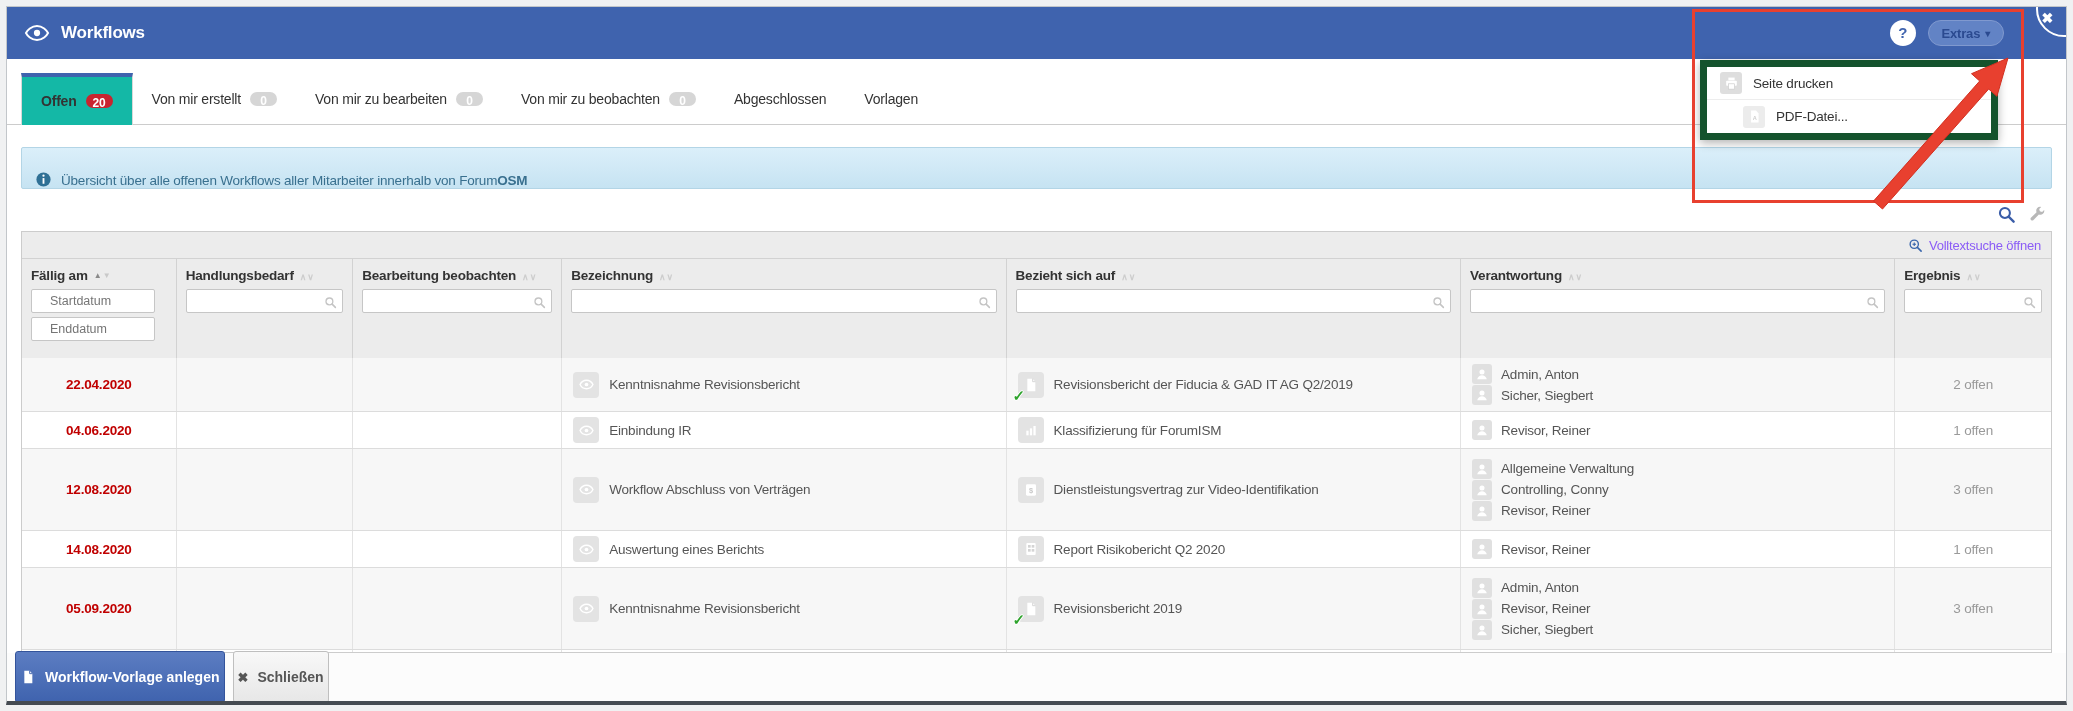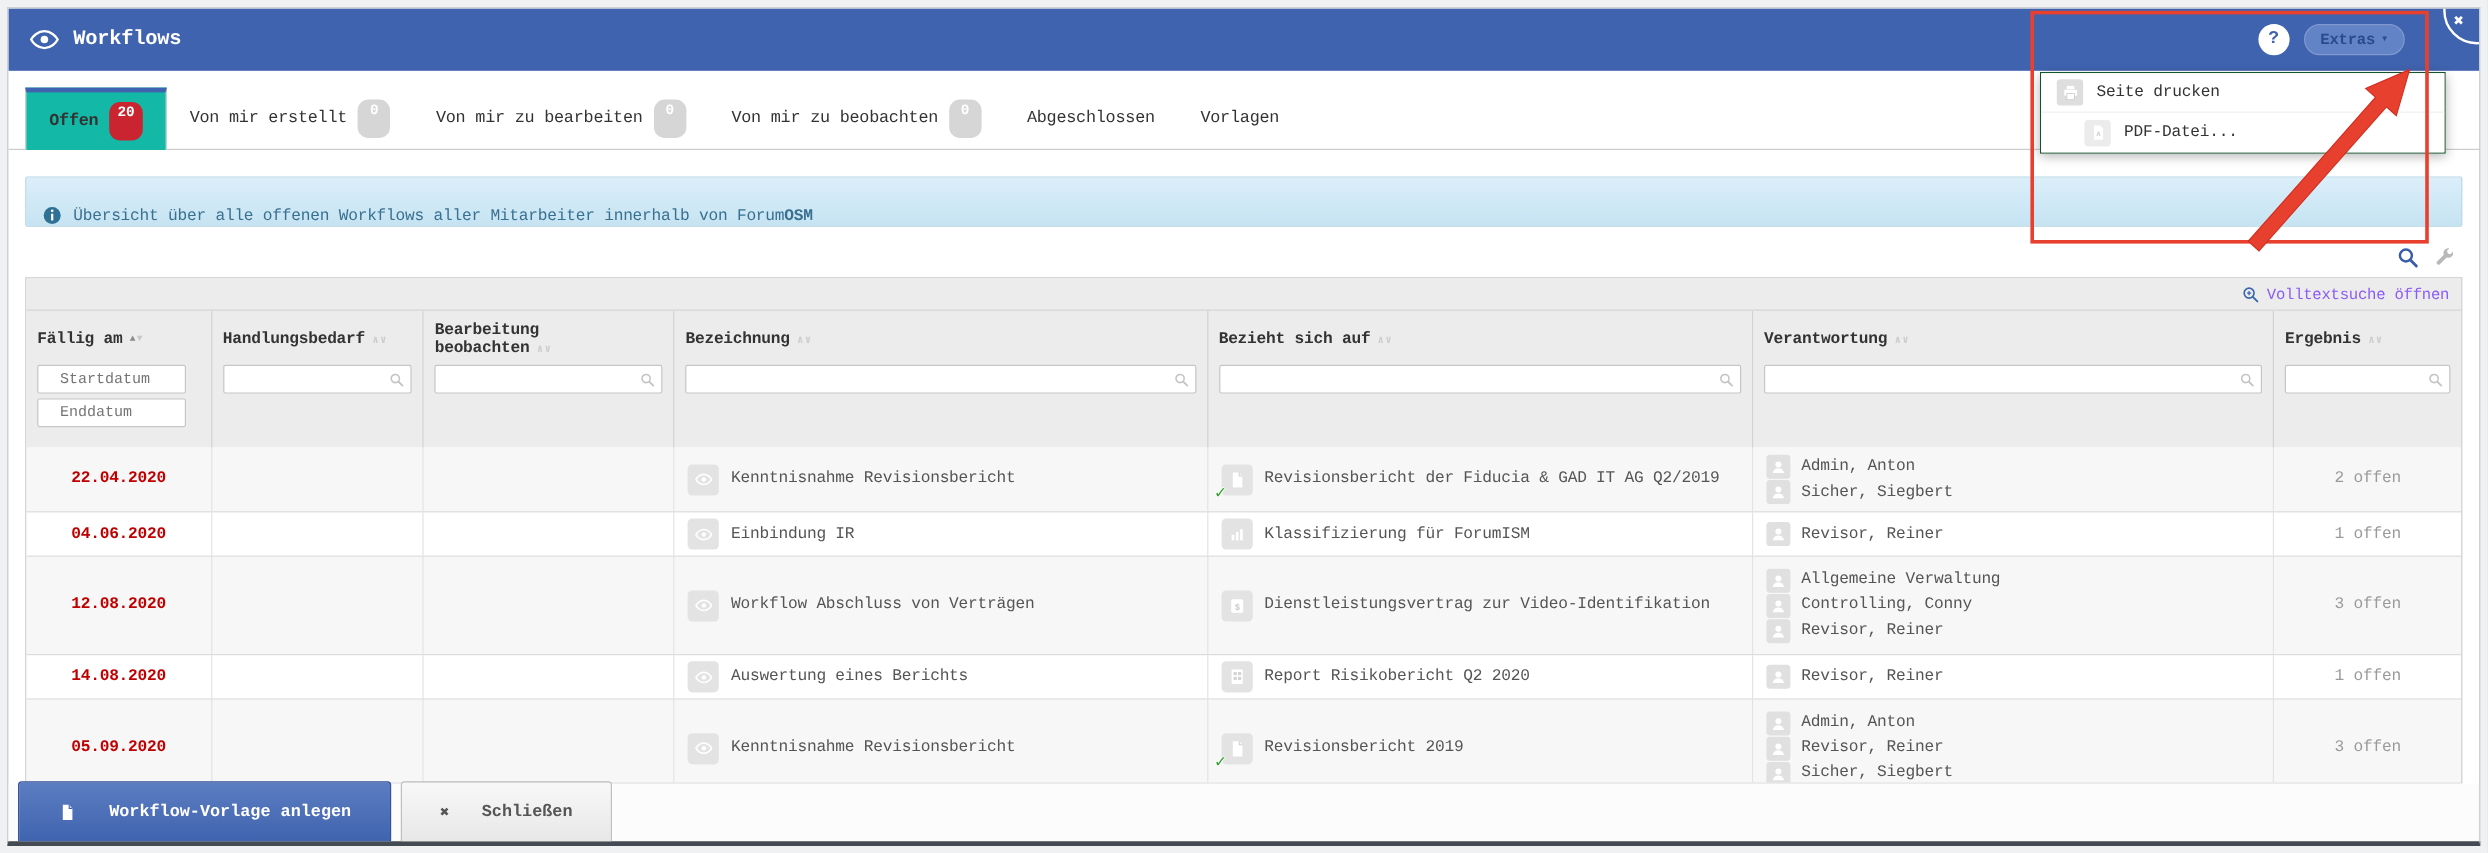--- a/index.html
+++ b/index.html
@@ -1,18 +1,18 @@
 <!DOCTYPE html>
 <html><head>
 <meta charset="utf-8">
 <style>
   html,body{margin:0;padding:0;background:#dfe1e3;}
   *{box-sizing:border-box;}
   .frame{width:2073px;height:711px;background:#f0f1f2;padding:6px;position:relative;
-         font-family:Liberation Mono, monospace;letter-spacing:-0.2px;}
+         font-family:Liberation Sans, sans-serif;letter-spacing:-0.2px;}
   .window{position:relative;height:100%;background:#fff;border:1px solid #c2c6ca;
           border-bottom:4px solid #454b52;overflow:hidden;}
 
   
   .titlebar{height:52px;background:#3f63ae;display:flex;align-items:center;padding:0 16px;position:relative;}
   .eye-wrap{width:28px;height:28px;display:flex;align-items:center;justify-content:center;}
   .title{color:#fff;font-weight:bold;font-size:17px;margin-left:10px;}
   .tb-right{position:absolute;right:62px;top:0;height:52px;display:flex;gap:12px;align-items:center;}
   .help-btn{width:26px;height:26px;border-radius:50%;background:#fff;color:#3f63ae;font-weight:bold;
             text-align:center;line-height:26px;font-size:15px;cursor:pointer;}
@@ -20,21 +20,21 @@
               font-weight:bold;font-size:13px;padding:0 13px;line-height:23px;cursor:pointer;display:flex;align-items:center;gap:5px;}
   .extras-caret{font-size:10px;}
   .close-corner{position:absolute;top:0;right:0;width:46px;height:40px;overflow:hidden;cursor:pointer;}
   .close-x{position:absolute;top:3px;right:13px;color:#fff;font-size:14px;font-weight:bold;}
   .close-arc{position:absolute;top:-26px;right:-26px;width:56px;height:56px;border:2px solid #fff;border-radius:50%;}
 
   
   .tabbar{display:flex;align-items:stretch;height:52px;margin-top:14px;border-bottom:1px solid #ccc;padding-left:14px;}
   .tab{display:flex;align-items:center;gap:9px;padding:0 19px;font-size:14px;color:#333;cursor:pointer;}
   .tab.active{background:#14b8a6;border:1px solid #d8d8d8;border-top:4px solid #3f63ae;border-bottom:none;margin-bottom:-1px;font-weight:bold;}
-  .badge{min-width:27px;height:32px;border-radius:9px;background:#c9242f;color:#fff;font-size:12px;
+  .badge{min-width:27px;height:14px;border-radius:9px;background:#c9242f;color:#fff;font-size:12px;
          font-weight:bold;text-align:center;line-height:18px;padding:0 7px;}
   .badge.zero{background:#d6d6d6;}
 
   
   .infobar{margin:22px 14px 0;height:42px;background:linear-gradient(#dbeffa,#c6e3f2);
            border:1px solid #b3d5e6;border-radius:2px;display:flex;align-items:flex-end;gap:9px;
            padding:0 13px;color:#39708f;font-size:13.5px;position:relative;z-index:1;}
 
   
   .toolbar{display:flex;justify-content:flex-end;gap:12px;margin:14px 20px 0;height:22px;align-items:center;}
@@ -72,28 +72,28 @@
         justify-content:center;flex:0 0 auto;position:relative;}
   .chk{position:absolute;left:-5px;bottom:-7px;color:#2ea32c;font-size:15px;font-weight:bold;
        text-shadow:0 1px 0 #fff,0 -1px 0 #fff,1px 0 0 #fff,-1px 0 0 #fff;}
   .person-row{display:flex;align-items:center;gap:9px;margin:1px 0;}
   .ptile{width:20px;height:20px;border-radius:3px;background:#e0e0e0;display:flex;align-items:center;
          justify-content:center;flex:0 0 auto;}
 
   
   .footer{position:absolute;left:0;right:0;bottom:0;height:48px;background:#fcfcfc;display:flex;
           align-items:center;padding-left:8px;gap:8px;z-index:5;}
-  .btn{display:flex;align-items:center;gap:27px;height:52px;padding:0 32px;border-radius:3px;
+  .btn{display:flex;align-items:center;gap:9px;height:52px;padding:0 4px;border-radius:3px;
        font-weight:bold;font-size:14px;cursor:pointer;font-family:inherit;}
   .btn-primary{background:linear-gradient(#5c7dc2,#3f63ae);border:1px solid #33539b;color:#fff;}
   .btn-secondary{background:linear-gradient(#f8f8f8,#e7e7e7);border:1px solid #bfbfbf;color:#555;}
   .btn-x{font-size:13px;}
 
   
-  .menu{position:absolute;left:1700px;top:60px;width:338px;background:#fff;border:1px solid #14532d;
+  .menu{position:absolute;left:1700px;top:60px;width:298px;background:#fff;border:7px solid #14532d;
         box-shadow:0 3px 9px rgba(0,0,0,.3);z-index:40;}
   .menu-item{height:33px;display:flex;align-items:center;gap:11px;padding:0 13px;font-size:13.5px;
              color:#333;border-bottom:1px solid #ededed;background:#fff;cursor:pointer;}
   .menu-item:last-child{border-bottom:none;}
   .menu-item.disabled{background:#f6f6f6;color:#a9a9a9;cursor:default;}
   .menu-item.indent{padding-left:36px;}
   .mtile{width:22px;height:22px;border-radius:3px;background:#dedede;display:flex;align-items:center;
          justify-content:center;flex:0 0 auto;}
   .menu-item.disabled .mtile{background:#e8e8e8;}
   .menu-item.indent .mtile{background:#ececec;}

